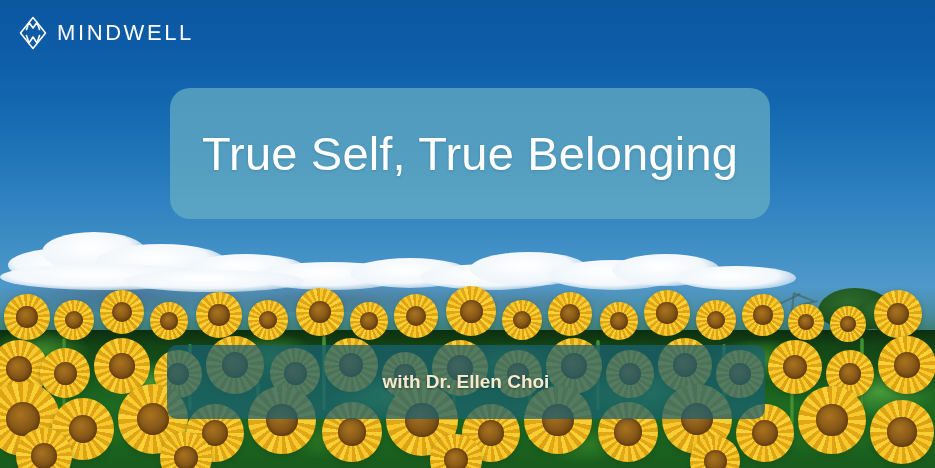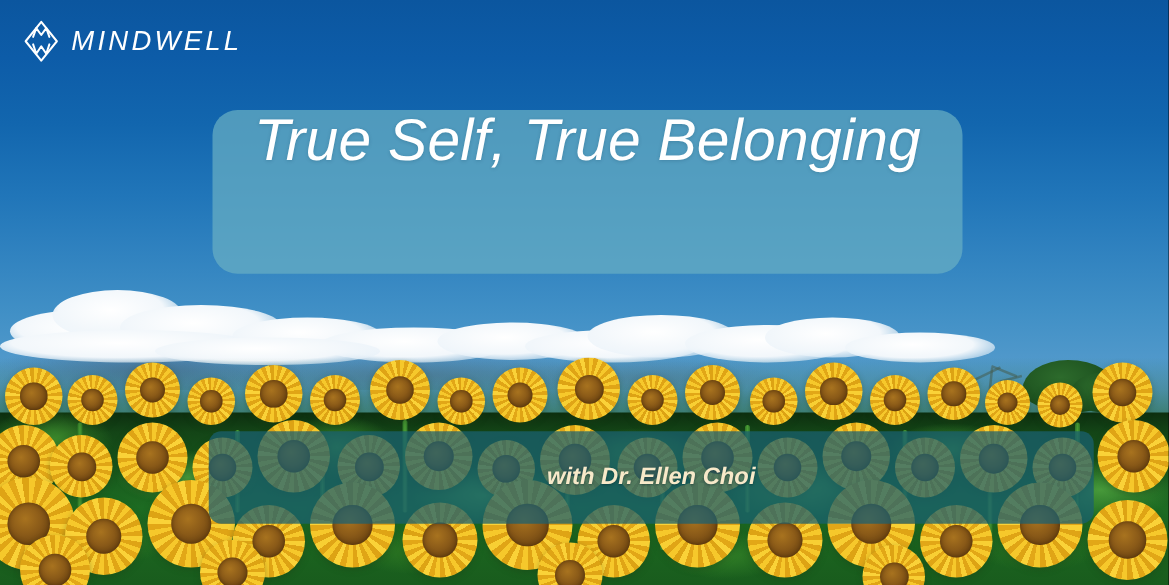--- a/index.html
+++ b/index.html
@@ -7,21 +7,20 @@
     padding: 0;
     background: #000;
   }
   #poster {
     position: relative;
     width: 935px;
     height: 468px;
     overflow: hidden;
     font-family: "Liberation Sans", sans-serif;
     user-select: none;
-    font-style: italic;
   }
 
   
   .sky {
     position: absolute;
     left: 0; top: 0;
     width: 935px;
     height: 330px;
     background: linear-gradient(to bottom,
        #0b569f 0%,
@@ -166,40 +165,40 @@
   
   .title-card {
     position: absolute;
     left: 170px;
     top: 88px;
     width: 600px;
     height: 131px;
     background: rgba(104, 175, 196, .72);
     border-radius: 20px;
     display: flex;
-    align-items: flex-start;
+    align-items: center;
     justify-content: center;
     z-index: 8;
   }
   .title-text {
     color: #ffffff;
     font-size: 47px;
     font-weight: 400;
     letter-spacing: .2px;
     line-height: 1;
     white-space: nowrap;
     text-shadow: 0 1px 3px rgba(20,60,80,.22);
   }
 
   
   .details-card {
     position: absolute;
     left: 167px;
     top: 345px;
-    width: 708px;
+    width: 598px;
     height: 74px;
     background: rgba(26, 96, 112, .74);
     border-radius: 10px;
     display: flex;
     flex-direction: column;
     align-items: center;
     justify-content: center;
     gap: 3px;
     z-index: 8;
   }

